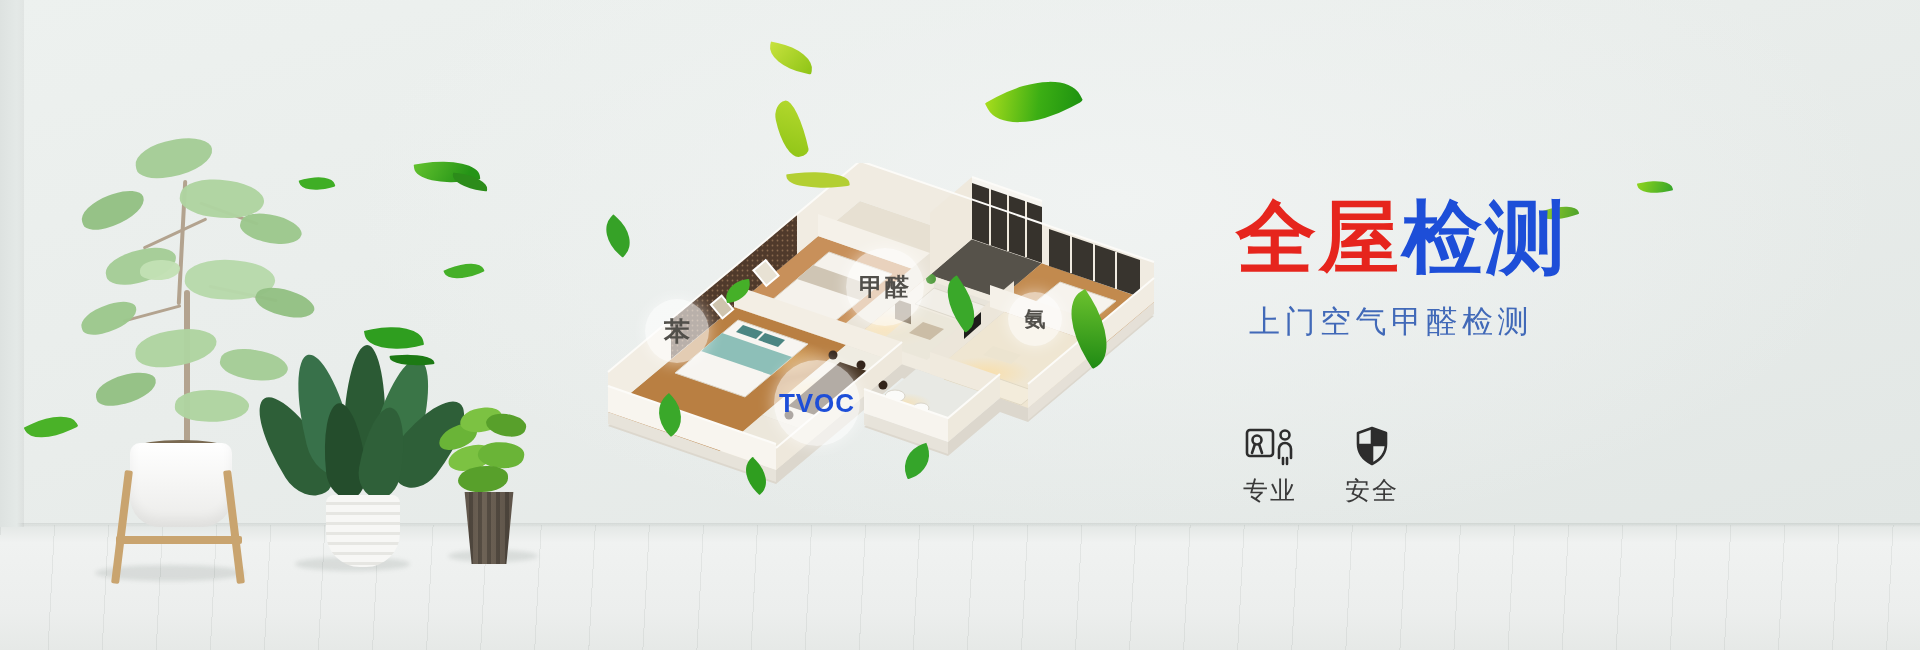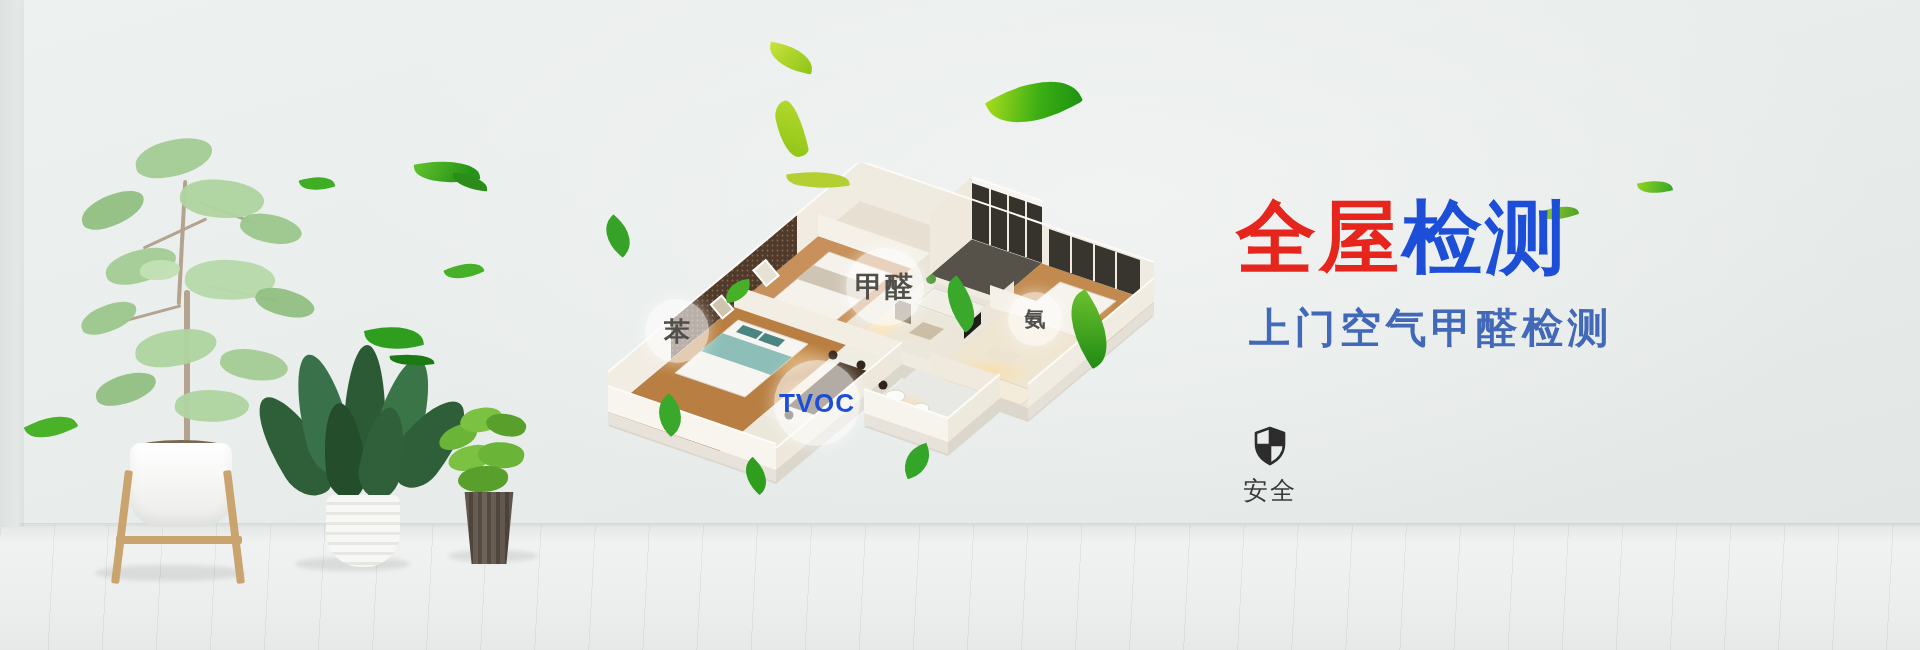--- a/index.html
+++ b/index.html
@@ -29,29 +29,29 @@
   .bleaf{position:absolute;border-radius:50% 50% 45% 55% / 70% 70% 30% 30%;}
   .gleaf{position:absolute;border-radius:60% 40% 55% 45%;}
 
   
   .house{position:absolute;left:565px;top:163px;width:620px;height:380px;}
   .house svg{position:absolute;left:0;top:0;}
   .badge{position:absolute;border-radius:50%;background:rgba(255,255,255,0.6);
     box-shadow:0 0 16px rgba(255,255,255,0.55);display:flex;align-items:center;justify-content:center;
     color:#514f4a;font-weight:bold;}
   .badge-benzene{left:80px;top:136px;width:64px;height:64px;font-size:26px;}
-  .badge-formaldehyde{left:281px;top:85px;width:78px;height:78px;font-size:28px;letter-spacing:2px;}
+  .badge-formaldehyde{left:281px;top:85px;width:78px;height:78px;font-size:24px;letter-spacing:2px;}
   .badge-tvoc{left:209px;top:197px;width:86px;height:86px;font-size:26px;letter-spacing:1px;color:#1d4ed8;}
   .badge-ammonia{left:443px;top:129px;width:54px;height:54px;font-size:21px;}
 
   
   .title{position:absolute;left:1236px;top:196px;font-size:80px;font-weight:bold;letter-spacing:3px;line-height:1.05;white-space:nowrap;}
   .t-red{color:#e6251d;}
   .t-blue{color:#1d4ed8;}
-  .subtitle{position:absolute;left:1249px;top:301px;font-size:41px;letter-spacing:4.5px;color:#4169b8;font-weight:700;white-space:nowrap;}
+  .subtitle{position:absolute;left:1249px;top:301px;font-size:31px;letter-spacing:4.5px;color:#4169b8;font-weight:400;white-space:nowrap;}
 
   
   .features{position:absolute;left:1232px;top:420px;display:flex;gap:26px;}
   .feature{width:76px;display:flex;flex-direction:column;align-items:center;}
   .feature .ico{height:48px;display:flex;align-items:flex-end;justify-content:center;}
   .feature .lbl{margin-top:6px;font-size:25px;letter-spacing:2px;color:#3a3a3a;font-weight:500;white-space:nowrap;}
   .feature svg{stroke:#2d2d2d;fill:none;stroke-width:2.6;stroke-linejoin:round;stroke-linecap:round;}
 </style>
 </head>
 <body>
@@ -248,20 +248,33 @@
     </div>
     <span class="leaf" style="left:488px;top:148px;width:72px;height:36px;transform:rotate(58deg);background:linear-gradient(125deg,#6cc22e,#1f8a14);"></span>
   </div>
 
   <div class="title"><span class="t-red">全屋</span><span class="t-blue">检测</span></div>
   <div class="subtitle">上门空气甲醛检测</div>
 
   <div class="features">
     <div class="feature">
       <span class="ico">
+        <svg width="52" height="44" viewBox="0 0 52 44">
+          <rect x="3" y="6" width="26" height="26" rx="3"></rect>
+          <circle cx="13" cy="16" r="4.5"></circle>
+          <path d="M11 20 L8 29 M15 20 L18 29"></path>
+          <circle cx="41" cy="11" r="4.5"></circle>
+          <path d="M35 34 v-9 a6 6 0 0 1 12 0 v9"></path>
+          <path d="M39 34 v6 M43 34 v6"></path>
+        </svg>
+      </span>
+      <span class="lbl">专业</span>
+    </div>
+    <div class="feature">
+      <span class="ico">
         <svg width="44" height="44" viewBox="0 0 44 44">
           <path d="M22 4 L36 9 V20 C36 30 30 36 22 40 C14 36 8 30 8 20 V9 Z"></path>
           <path d="M22 5 L34.5 9.5 V21 H22 Z" fill="#2d2d2d"></path>
           <path d="M9.5 21 H22 V38.5 C15 34.7 9.5 29 9.5 21 Z" fill="#2d2d2d"></path>
         </svg>
       </span>
       <span class="lbl">安全</span>
     </div>
   </div>
 </div>

